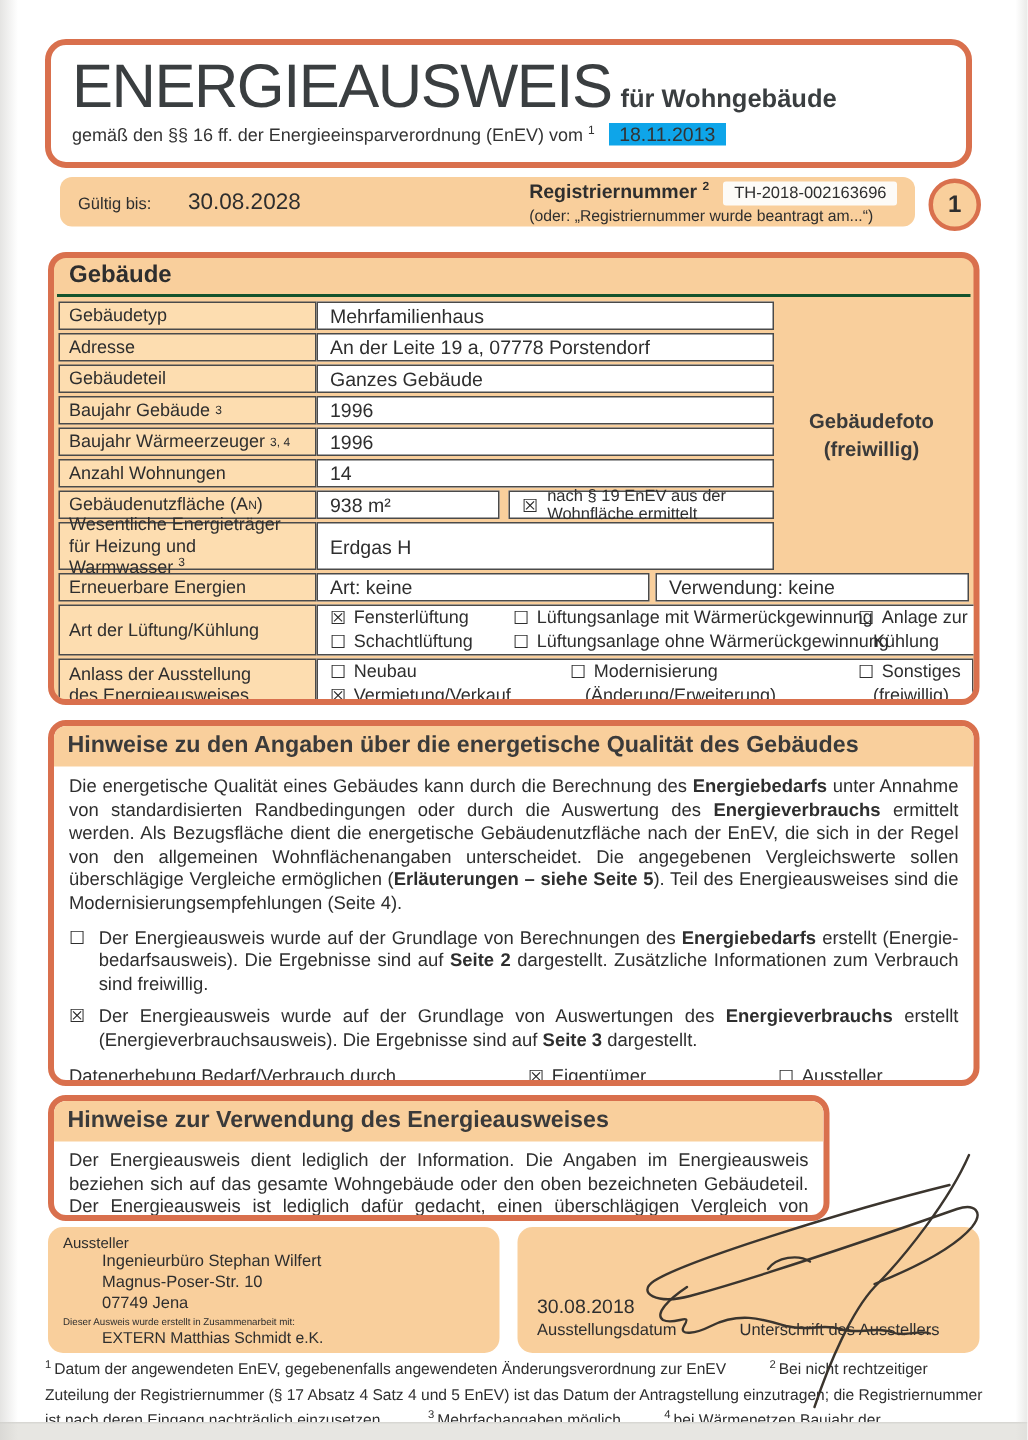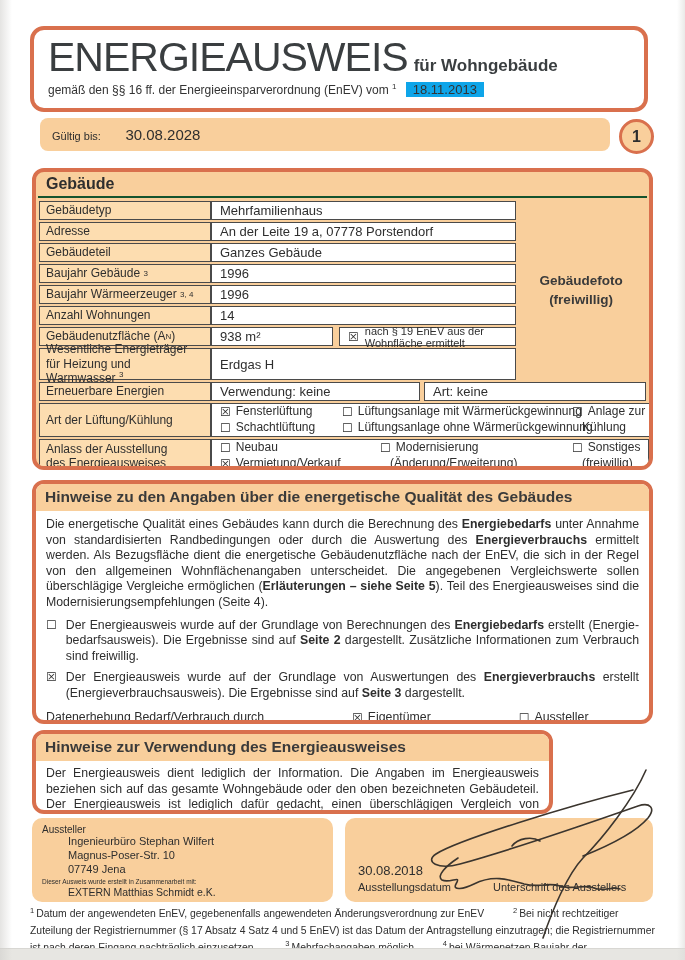--- a/index.html
+++ b/index.html
@@ -118,20 +118,28 @@
       <sup>1</sup>
       <span class="law-date">18.11.2013</span>
     </div>
   </div>
 
   <div class="validity-strip">
     <div>
       <span class="valid-label">Gültig bis:</span>
       <span class="valid-date">30.08.2028</span>
     </div>
+    <div>
+      <div class="reg-line1">
+        <span>Registriernummer</span>
+        <sup>2</sup>
+        <span class="reg-number">TH-2018-002163696</span>
+      </div>
+      <div class="reg-line2">(oder: „Registriernummer wurde beantragt am...“)</div>
+    </div>
   </div>
 
   <div class="page-badge">
     <span>1</span>
   </div>
 
   <div class="box building-box">
     <div class="building-title">Gebäude</div>
     <div class="btable">
 
@@ -177,22 +185,22 @@
 
       <div class="photo-cell">
         <div>
           <div>Gebäudefoto</div>
           <div>(freiwillig)</div>
         </div>
       </div>
 
       <div class="tlabel">Erneuerbare Energien</div>
       <div class="span-right">
+        <div class="tvalue renew-art">Art: keine</div>
         <div class="tvalue renew-use">Verwendung: keine</div>
-        <div class="tvalue renew-art">Art: keine</div>
       </div>
 
       <div class="tlabel">Art der Lüftung/Kühlung</div>
       <div class="span-right">
         <div class="optgrid vent-grid">
           <div>
             <div class="optline">
               <span class="cbx">☒</span>
               <span>Fensterlüftung</span>
             </div>

